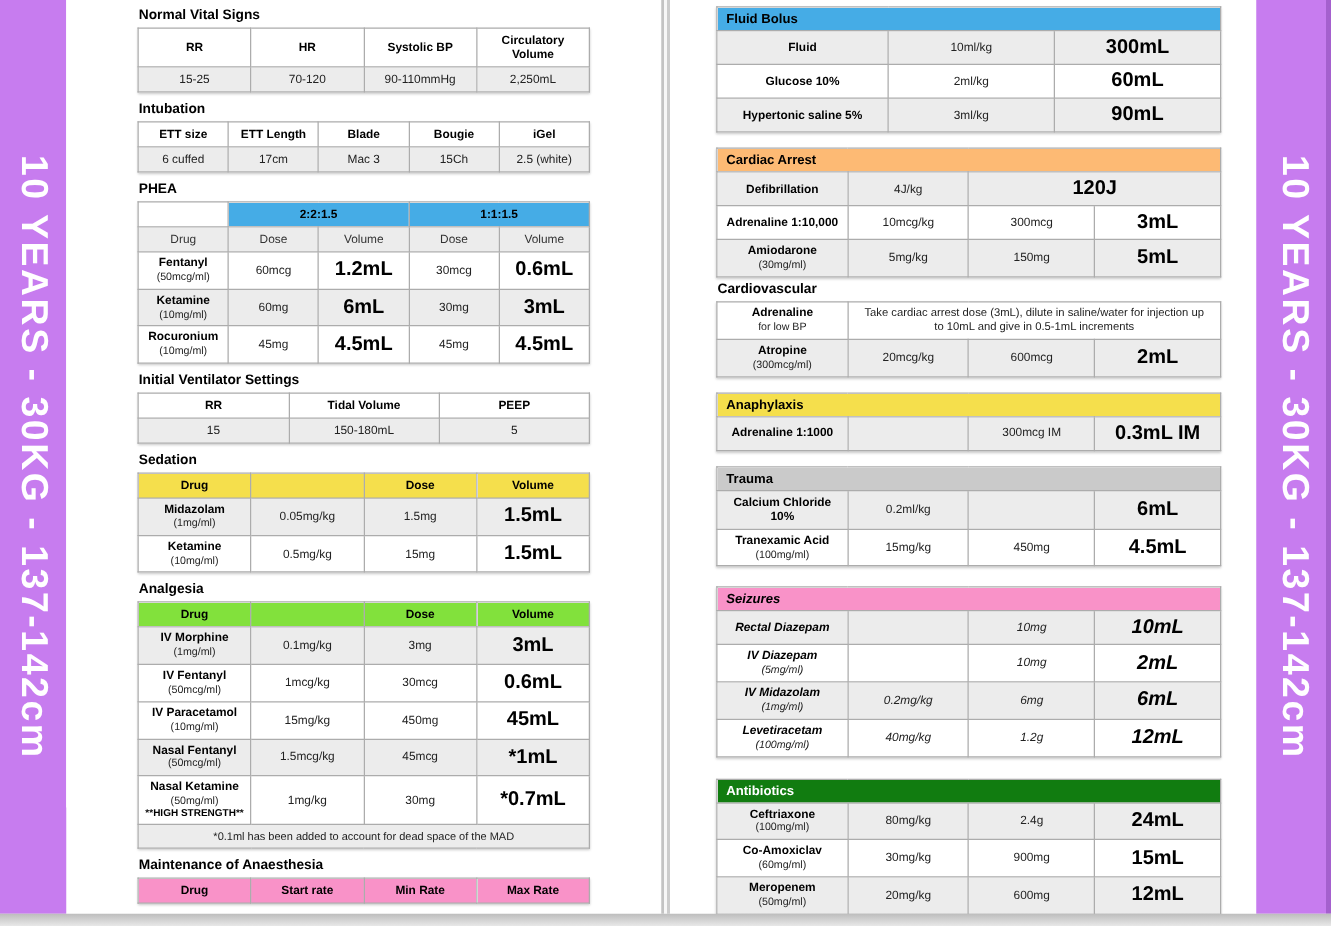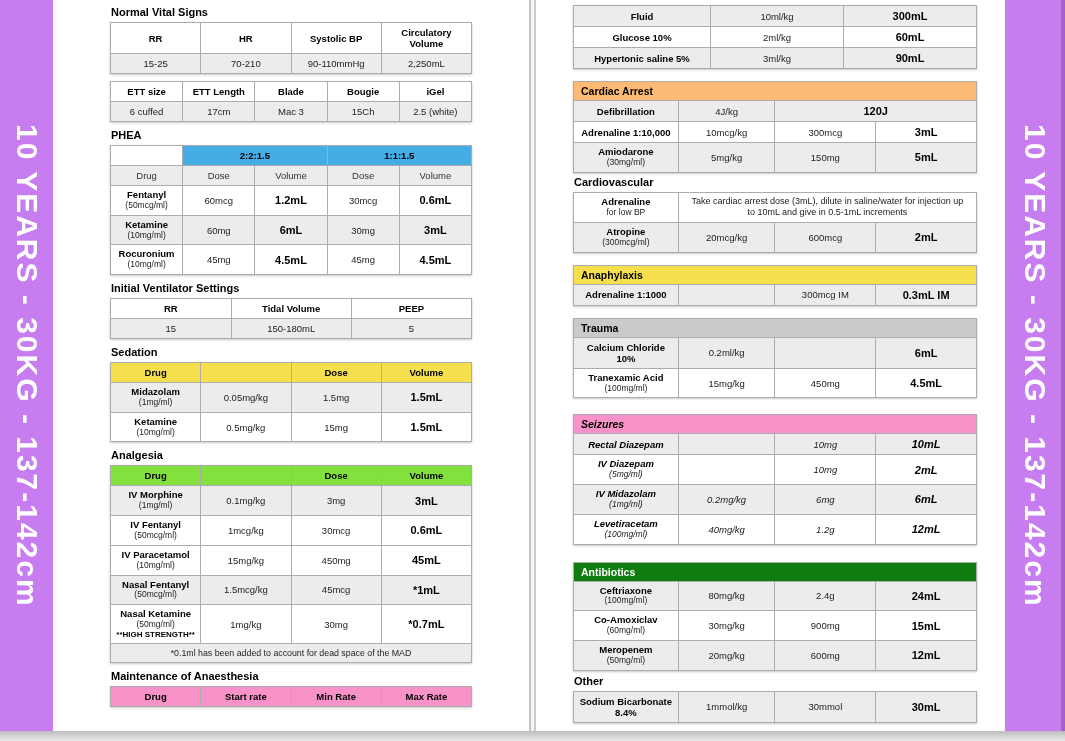--- a/index.html
+++ b/index.html
@@ -32,21 +32,21 @@
   .page-left table{width:362px;}
   .page-right table{width:404px;}
   td{border:1px solid #acacac;text-align:center;vertical-align:middle;
      padding:4px 3px;font-size:9.5px;color:#1a1a1a;overflow:hidden;}
   tr.shade td{background:#ececec;}
   tr.hdr td{background:inherit;}
   td.c-banner{text-align:left;font-weight:bold;font-size:10.5px;padding:3px 7px;color:#000;}
   td.c-head{font-weight:bold;color:#000;}
   td.c-subhead{color:#333;}
   td.c-dose{color:#222;}
-  td.c-vol{font-weight:bold;font-size:11px;color:#000;}
+  td.c-vol{font-weight:bold;font-size:16px;color:#000;}
   td.c-note{font-size:8.8px;color:#222;}
   td.c-instr{font-size:9px;line-height:1.3;padding:3px 9px;color:#222;}
   td.c-drug .nm{font-weight:bold;font-size:9.5px;color:#000;line-height:1.15;}
   td.c-drug .sb{font-size:8.5px;color:#222;line-height:1.15;}
   td.c-drug .sb2{font-size:8px;font-weight:bold;color:#000;line-height:1.2;}
 </style>
 </head>
 <body>
 
 <div id="app">
@@ -66,28 +66,29 @@
           </colgroup>
           <tbody>
             <tr>
               <td class="c-head">RR</td>
               <td class="c-head">HR</td>
               <td class="c-head">Systolic BP</td>
               <td class="c-head">Circulatory Volume</td>
             </tr>
             <tr class="shade">
               <td class="c-dose">15-25</td>
-              <td class="c-dose">70-210</td>
+              <td class="c-dose">70-120</td>
               <td class="c-dose">90-110mmHg</td>
               <td class="c-dose">2,250mL</td>
             </tr>
           </tbody>
         </table>
       </div>
       <div class="section">
+        <div class="sec-title">Intubation</div>
         <table>
           <colgroup>
             <col style="width: 20%;">
             <col style="width: 20%;">
             <col style="width: 20%;">
             <col style="width: 20%;">
             <col style="width: 20%;">
           </colgroup>
           <tbody>
             <tr>
@@ -315,20 +316,23 @@
 
   <div class="page page-right" id="pageRight">
       <div class="section">
         <table>
           <colgroup>
             <col style="width: 34%;">
             <col style="width: 33%;">
             <col style="width: 33%;">
           </colgroup>
           <tbody>
+            <tr>
+              <td class="c-banner" colspan="3" style="background: rgb(69, 172, 230); color: rgb(0, 0, 0);">Fluid Bolus</td>
+            </tr>
             <tr class="shade">
               <td class="c-head">Fluid</td>
               <td class="c-dose">10ml/kg</td>
               <td class="c-vol">300mL</td>
             </tr>
             <tr>
               <td class="c-head">Glucose 10%</td>
               <td class="c-dose">2ml/kg</td>
               <td class="c-vol">60mL</td>
             </tr>

